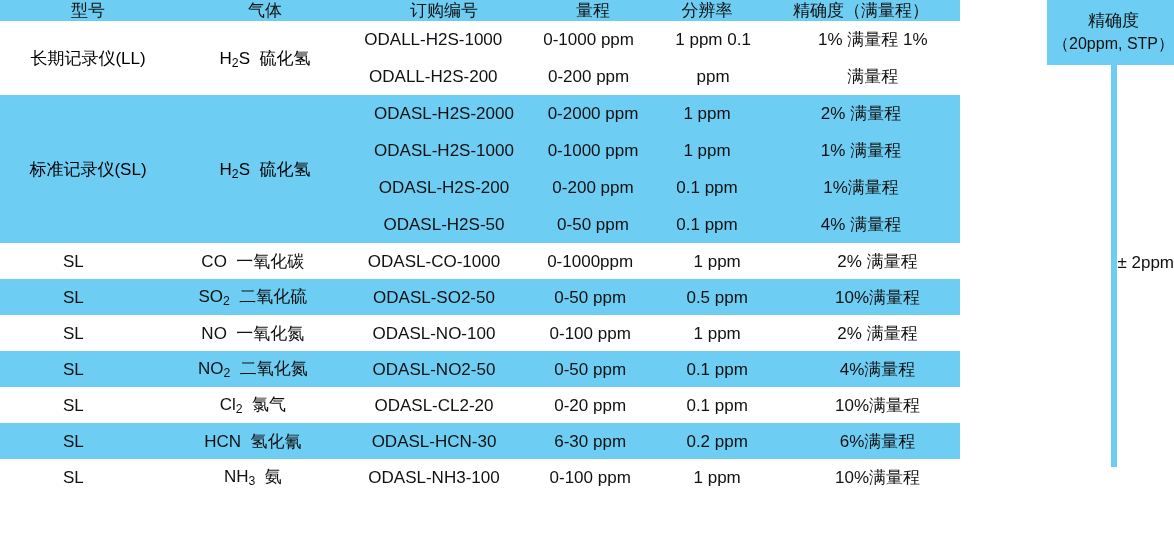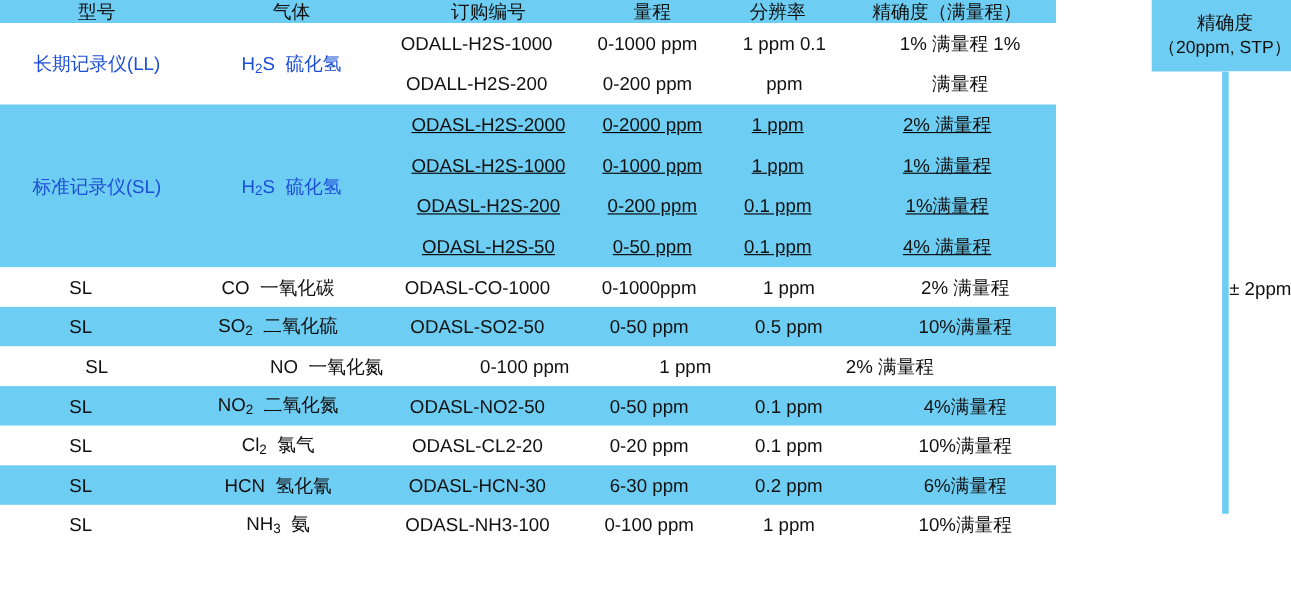--- a/index.html
+++ b/index.html
@@ -85,21 +85,21 @@
   .group{
     display:flex;
     flex-direction:row;
     align-items:stretch;
   }
   .group.ll{height:83px;background:#ffffff;}
   .group.sl{height:148px;background:#6ECDF2;}
 
   .grp-label{
     display:flex;align-items:center;justify-content:center;
-    font-size:17px;color:#1d4ed8;box-sizing:border-box;
+    font-size:17px;color:#000000;box-sizing:border-box;
   }
   .grp-sub{
     display:flex;flex-direction:column;
     justify-content:center;
   }
   .subline{
     display:flex;flex-direction:row;align-items:center;
   }
   .group.ll .subline{height:37px;gap:24px;}
   .group.sl .subline{height:37px;}
@@ -166,21 +166,21 @@
       </div>
     </div>
 
     <div class="group sl">
       <div class="grp-label c-model">标准记录仪(SL)</div>
       <div class="grp-label c-gas">
         <span class="gas-txt">
           <span>H</span><sub>2</sub><span>S</span>&nbsp;&nbsp;<span>硫化氢</span>
         </span>
       </div>
-      <div class="grp-sub" style="width:606px;text-decoration:underline;">
+      <div class="grp-sub" style="width:606px;">
         <div class="subline">
           <div class="cell c-order">ODASL-H2S-2000</div>
           <div class="cell c-range">0-2000 ppm</div>
           <div class="cell c-res">1 ppm</div>
           <div class="cell c-acc">2%  满量程</div>
         </div>
         <div class="subline">
           <div class="cell c-order">ODASL-H2S-1000</div>
           <div class="cell c-range">0-1000 ppm</div>
           <div class="cell c-res">1 ppm</div>
@@ -214,20 +214,21 @@
           <div class="cell c-model">SL</div>
           <div class="cell c-gas"><span>SO</span><sub>2</sub>&nbsp;&nbsp;<span>二氧化硫</span></div>
           <div class="cell c-order">ODASL-SO2-50</div>
           <div class="cell c-range">0-50 ppm</div>
           <div class="cell c-res">0.5 ppm</div>
           <div class="cell c-acc">10%满量程</div>
         </div>
         <div class="row white">
           <div class="cell c-model">SL</div>
           <div class="cell c-gas"><span>NO</span>&nbsp;&nbsp;<span>一氧化氮</span></div>
+          <div class="cell c-order">ODASL-NO-100</div>
           <div class="cell c-range">0-100 ppm</div>
           <div class="cell c-res">1 ppm</div>
           <div class="cell c-acc">2%  满量程</div>
         </div>
         <div class="row blue">
           <div class="cell c-model">SL</div>
           <div class="cell c-gas"><span>NO</span><sub>2</sub>&nbsp;&nbsp;<span>二氧化氮</span></div>
           <div class="cell c-order">ODASL-NO2-50</div>
           <div class="cell c-range">0-50 ppm</div>
           <div class="cell c-res">0.1 ppm</div>

